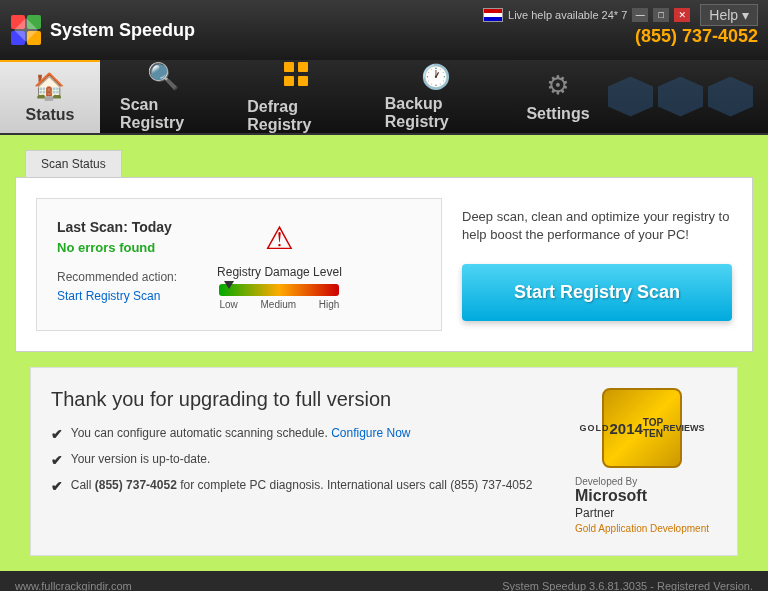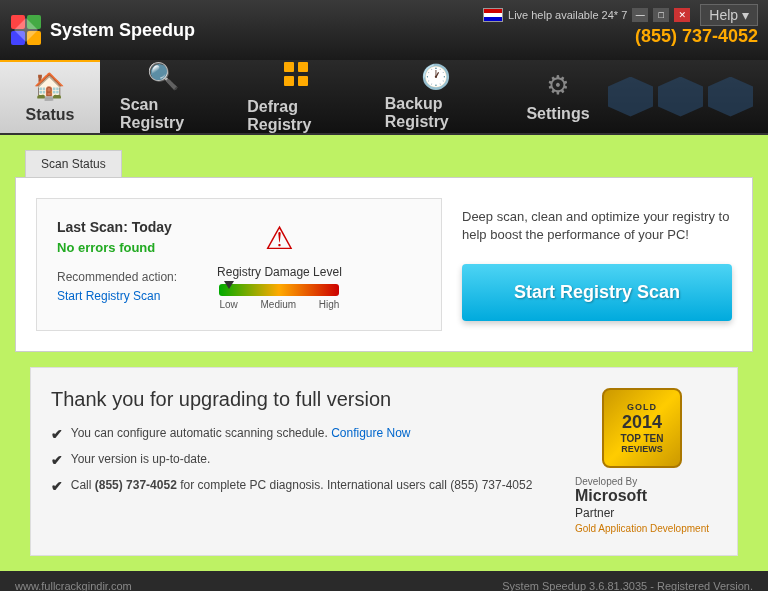--- a/index.html
+++ b/index.html
@@ -314,21 +314,21 @@
       flex-direction: column;
       align-items: center;
       gap: 8px;
     }
     .gold-badge {
       width: 80px;
       height: 80px;
       background: linear-gradient(135deg, #cc9900, #ffcc00, #cc9900);
       border-radius: 8px;
       display: flex;
-      flex-direction: column;
+      flex-direction: row;
       align-items: center;
       justify-content: center;
       color: #333;
       font-size: 9px;
       font-weight: bold;
       text-align: center;
       border: 2px solid #aa7700;
     }
     .ms-partner {
       text-align: left;
@@ -501,21 +501,21 @@
 
       <div class="feature-item">
         <span class="check-icon">✔</span>
         <span>Call <span class="bold-text">(855) 737-4052</span> for complete PC diagnosis. International users call (855) 737-4052</span>
       </div>
     </div>
 
     <div class="upgrade-right">
       <div class="gold-badge">
         <span style="font-size:9px; letter-spacing:1px;">GOLD</span>
-        <span style="font-size:18px; font-weight:bold;">2014</span>
+        <span style="font-size:15px; font-weight:bold;">2014</span>
         <span style="font-size:10px; font-weight:bold;">TOP TEN</span>
         <span style="font-size:9px;">REVIEWS</span>
       </div>
       <div class="ms-partner">
         <div class="developed-by">Developed By</div>
         <div class="microsoft-text">Microsoft</div>
         <span class="partner-text">Partner</span>
         <br>
         <span class="gold-app">Gold Application Development</span>
       </div>

